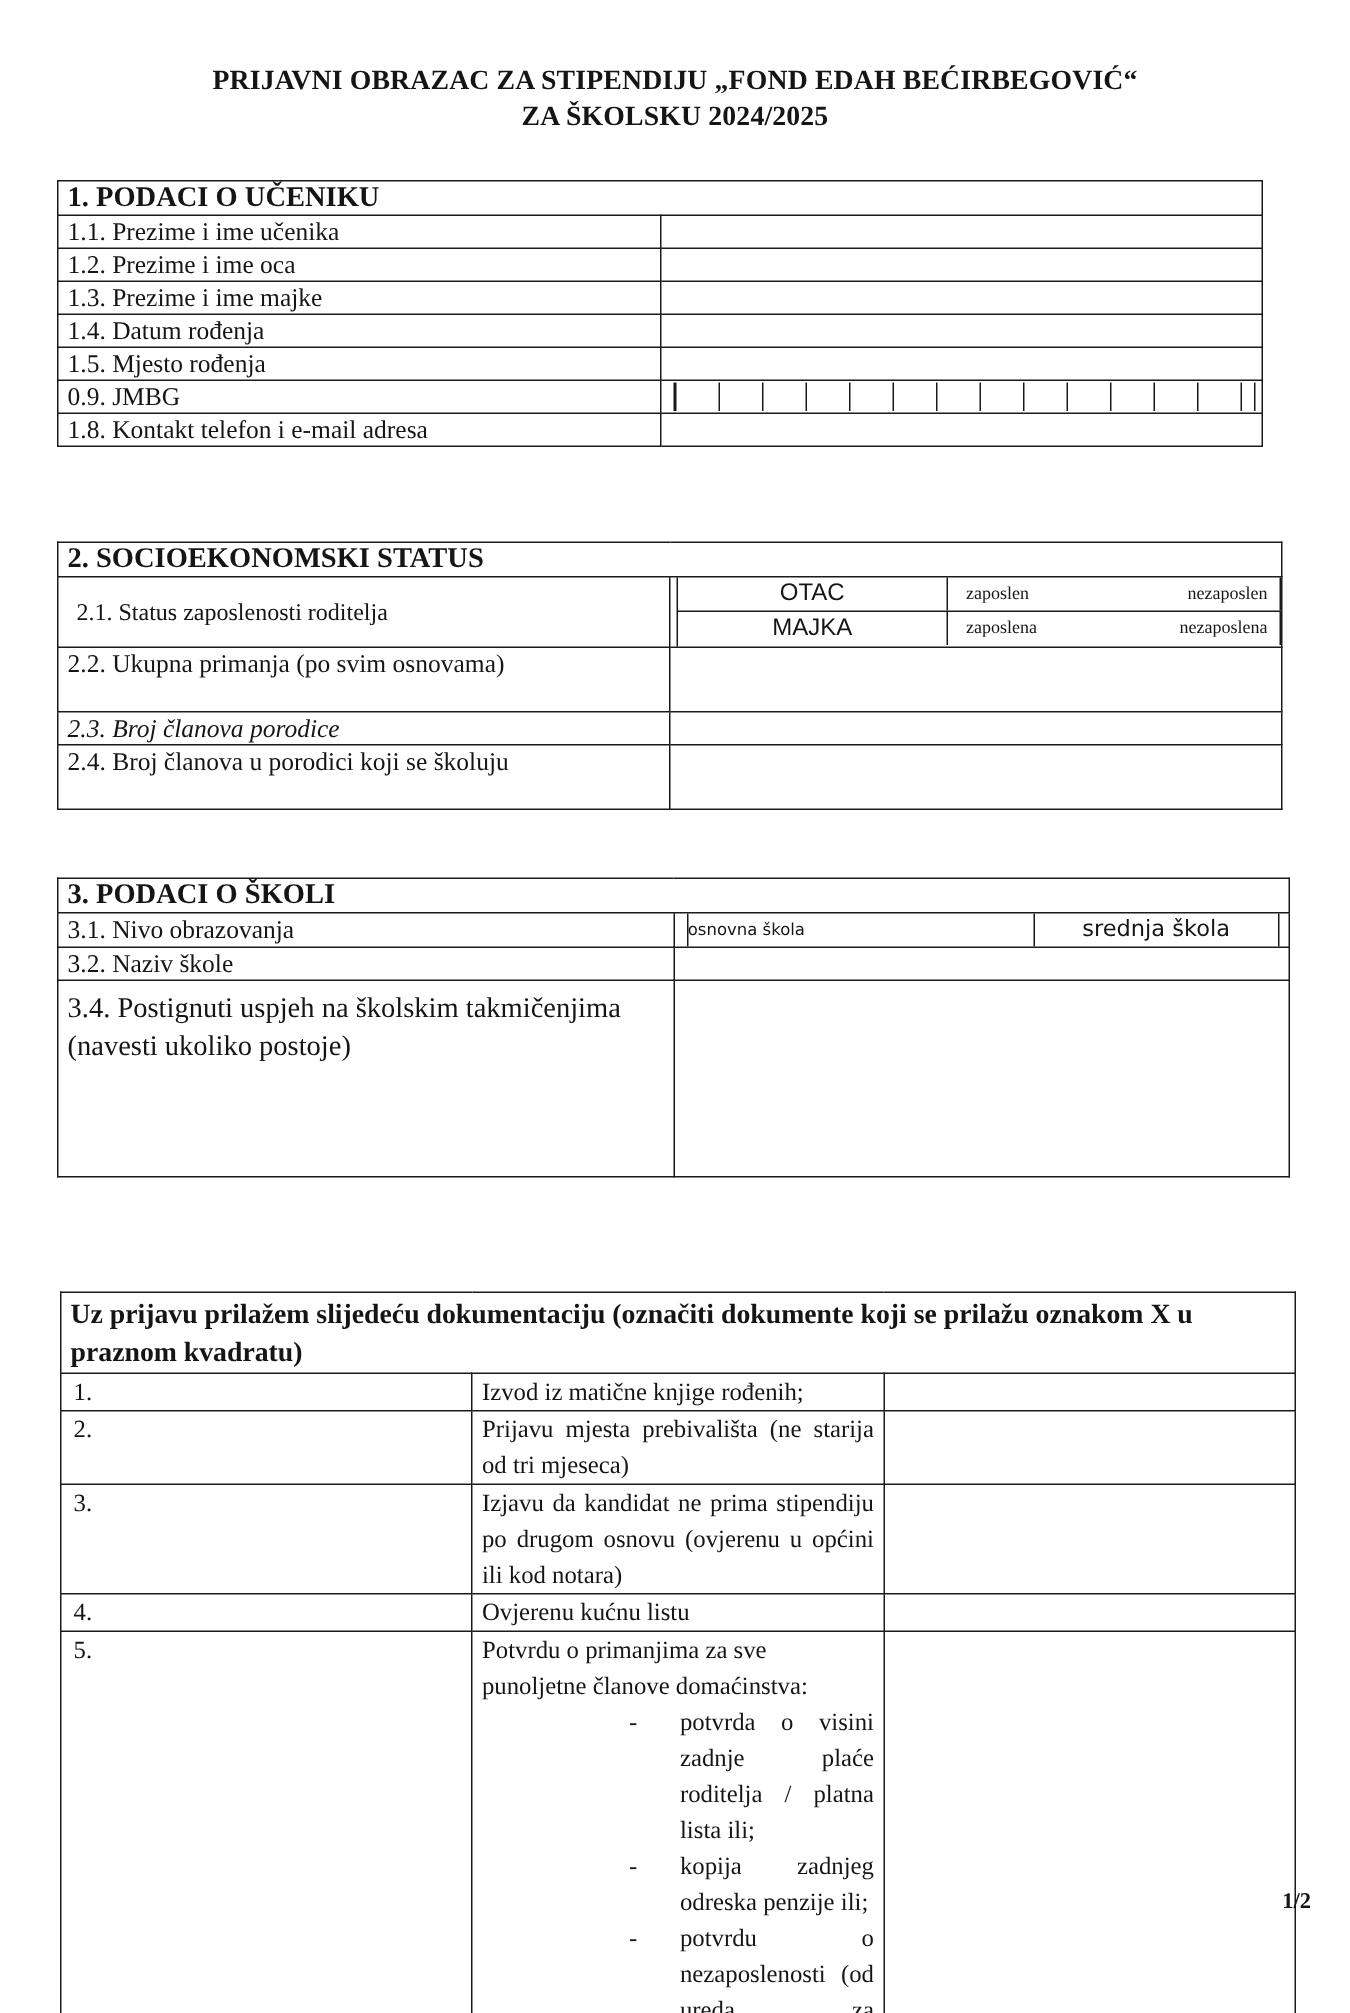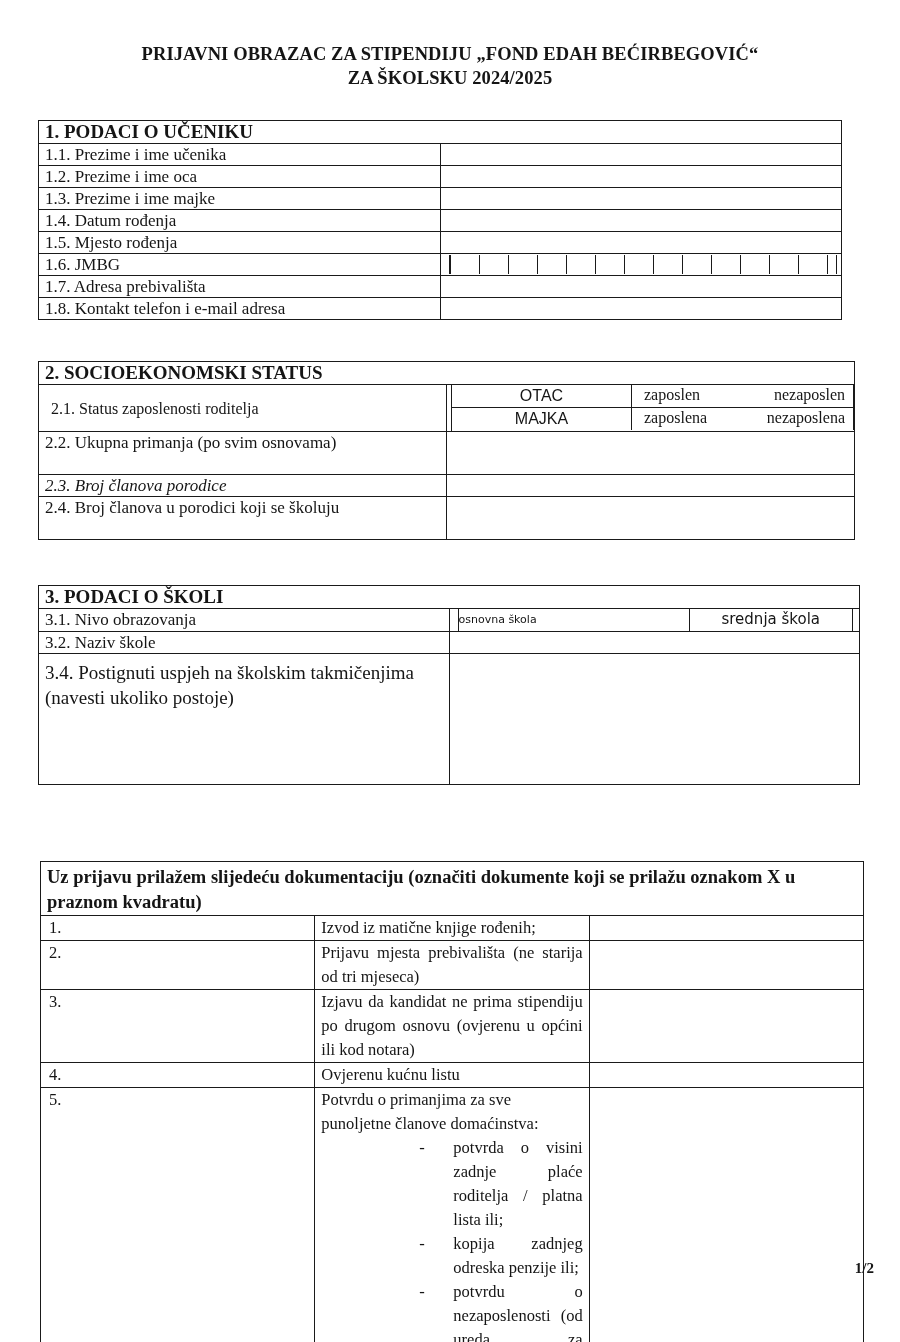--- a/index.html
+++ b/index.html
@@ -30,21 +30,21 @@
 
   
   #sec2 { left: 38px; top: 361px; width: 817px; }
   #sec2 td.lbl { width: 320px; }
   .status-wrap { display: flex; height: 46px; }
   .status-wrap .gap { width: 36px; border-right: 1.5px solid #1a1a1a; }
   .status-grid { flex: 1; display: flex; flex-direction: column; }
   .status-grid .srow { display: flex; height: 22px; border-bottom: 1.5px solid #1a1a1a; }
   .status-grid .srow:last-child { border-bottom: none; }
   .status-grid .parent { width: 179px; text-align: center; border-right: 1.5px solid #1a1a1a; font-family: "Liberation Sans", sans-serif; font-size: 16px; line-height: 22px; }
-  .status-grid .opts { width: 222px; display: flex; justify-content: space-between; padding: 0 8px 0 12px; border-right: 1.5px solid #1a1a1a; font-size: 16px; line-height: 20px; box-sizing: border-box; }
+  .status-grid .opts { width: 222px; display: flex; justify-content: space-between; padding: 0 8px 0 12px; border-right: 1.5px solid #1a1a1a; font-size: 12px; line-height: 20px; box-sizing: border-box; }
   .status-grid .tail { flex: 1; }
 
   
   #sec3 { left: 38px; top: 585px; width: 822px; }
   #sec3 td.lbl { width: 322px; }
   .nivo { display: flex; height: 22px; }
   .nivo .gap { width: 8px; border-right: 1.5px solid #1a1a1a; }
   .nivo .opt { width: 230px; text-align: left; border-right: 1.5px solid #1a1a1a; font-family: "DejaVu Sans", sans-serif; font-size: 11px; line-height: 22px; }
   .nivo .opt2 { flex: 1; text-align: center; border-right: 1.5px solid #1a1a1a; font-family: "DejaVu Sans", sans-serif; font-size: 15px; line-height: 20px; margin-right: 6px; }
 
@@ -86,44 +86,40 @@
   </tr>
   <tr class="row">
     <td class="lbl">1.4. Datum rođenja</td>
     <td></td>
   </tr>
   <tr class="row">
     <td class="lbl">1.5. Mjesto rođenja</td>
     <td></td>
   </tr>
   <tr class="row">
-    <td class="lbl">1.6. JMBG</td>
+    <td class="lbl">0.9. JMBG</td>
     <td style="padding:0 4px 0 0;">
       <div class="jmbg" id="jmbg-boxes">
             <div class="box"></div>
             <div class="box"></div>
             <div class="box"></div>
             <div class="box"></div>
             <div class="box"></div>
             <div class="box"></div>
             <div class="box"></div>
             <div class="box"></div>
             <div class="box"></div>
             <div class="box"></div>
             <div class="box"></div>
             <div class="box"></div>
             <div class="box"></div>
             <div class="box"></div>
             <div class="box"></div>
           </div>
     </td>
-  </tr>
-  <tr class="row">
-    <td class="lbl">1.7. Adresa prebivališta</td>
-    <td></td>
   </tr>
   <tr class="row">
     <td class="lbl">1.8. Kontakt telefon i e-mail adresa</td>
     <td></td>
   </tr>
 </tbody>
   </table>
 
 <table class="form" id="sec2">
   <tbody>

